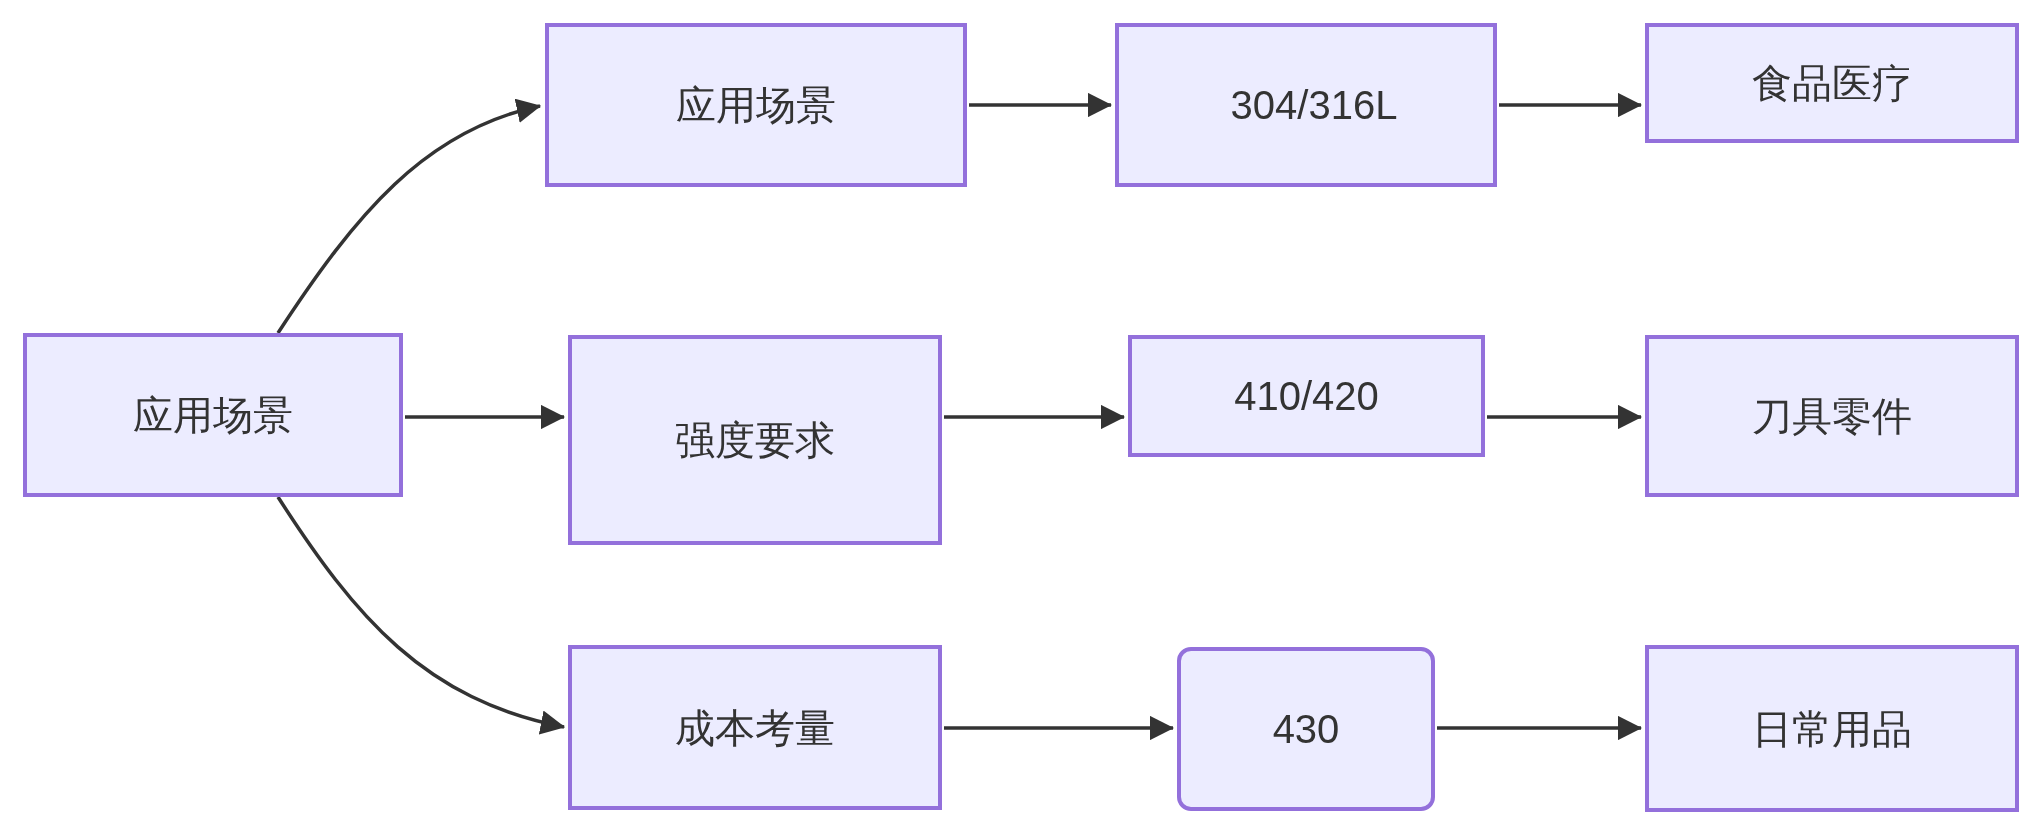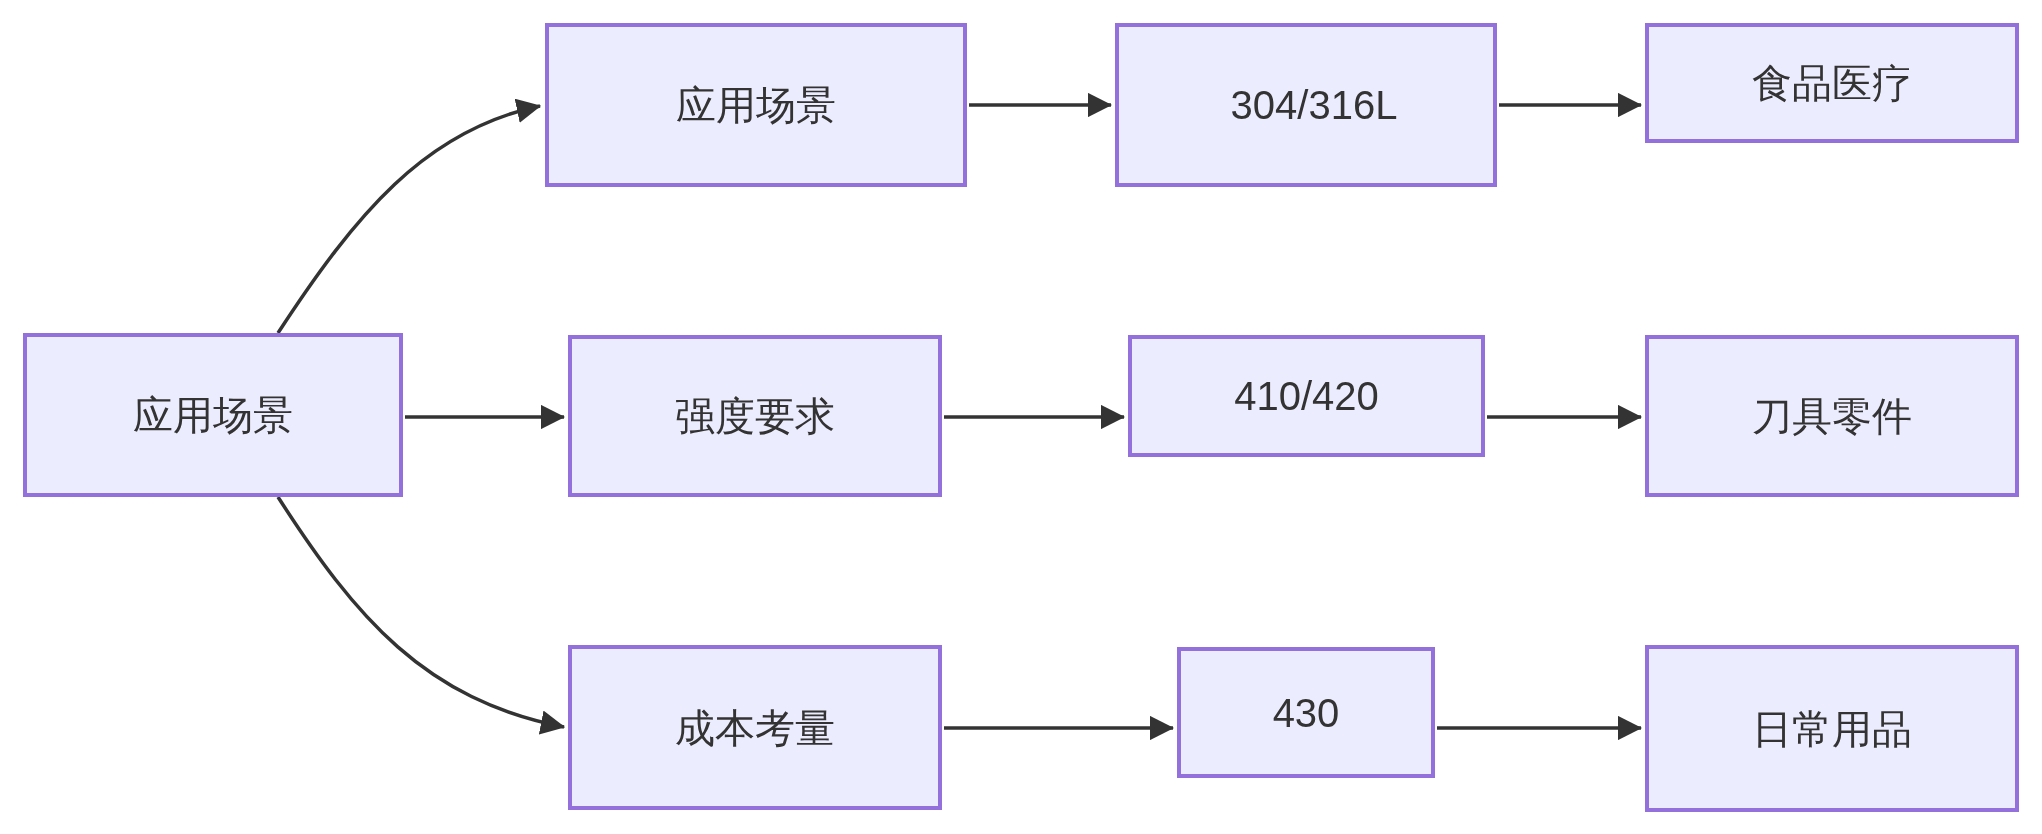--- a/index.html
+++ b/index.html
@@ -39,25 +39,25 @@
     font-size: 40px;
     line-height: 1.2;
     text-align: center;
     white-space: nowrap;
   }
   
   .n-root      { left: 23px;   top: 333px; width: 380px; height: 164px; }
   .n-corrosion { left: 545px;  top: 23px;  width: 422px; height: 164px; }
   .n-304       { left: 1115px; top: 23px;  width: 382px; height: 164px; padding-left: 16px; }
   .n-food      { left: 1645px; top: 23px;  width: 374px; height: 120px; }
-  .n-strength  { left: 568px;  top: 335px; width: 374px; height: 162px; }
+  .n-strength  { left: 568px;  top: 335px; width: 374px; height: 210px; }
   .n-410       { left: 1128px; top: 335px; width: 357px; height: 122px; text-align: center; }
   .n-knife     { left: 1645px; top: 335px; width: 374px; height: 162px; }
   .n-cost      { left: 568px;  top: 645px; width: 374px; height: 165px; }
-  .n-430       { left: 1177px; top: 647px; width: 258px; height: 131px; }
+  .n-430       { left: 1177px; top: 647px; width: 258px; height: 164px; border-radius: 14px; }
   .n-daily     { left: 1645px; top: 645px; width: 374px; height: 167px; }
 </style>
 </head>
 <body>
 
 <div class="canvas">
 
   <svg class="edges" viewBox="0 0 2042 834" xmlns="http://www.w3.org/2000/svg">
     <defs>
       <marker id="arrowhead" viewBox="0 0 10 10" refX="9.5" refY="5" markerWidth="7" markerHeight="7" orient="auto-start-reverse">

